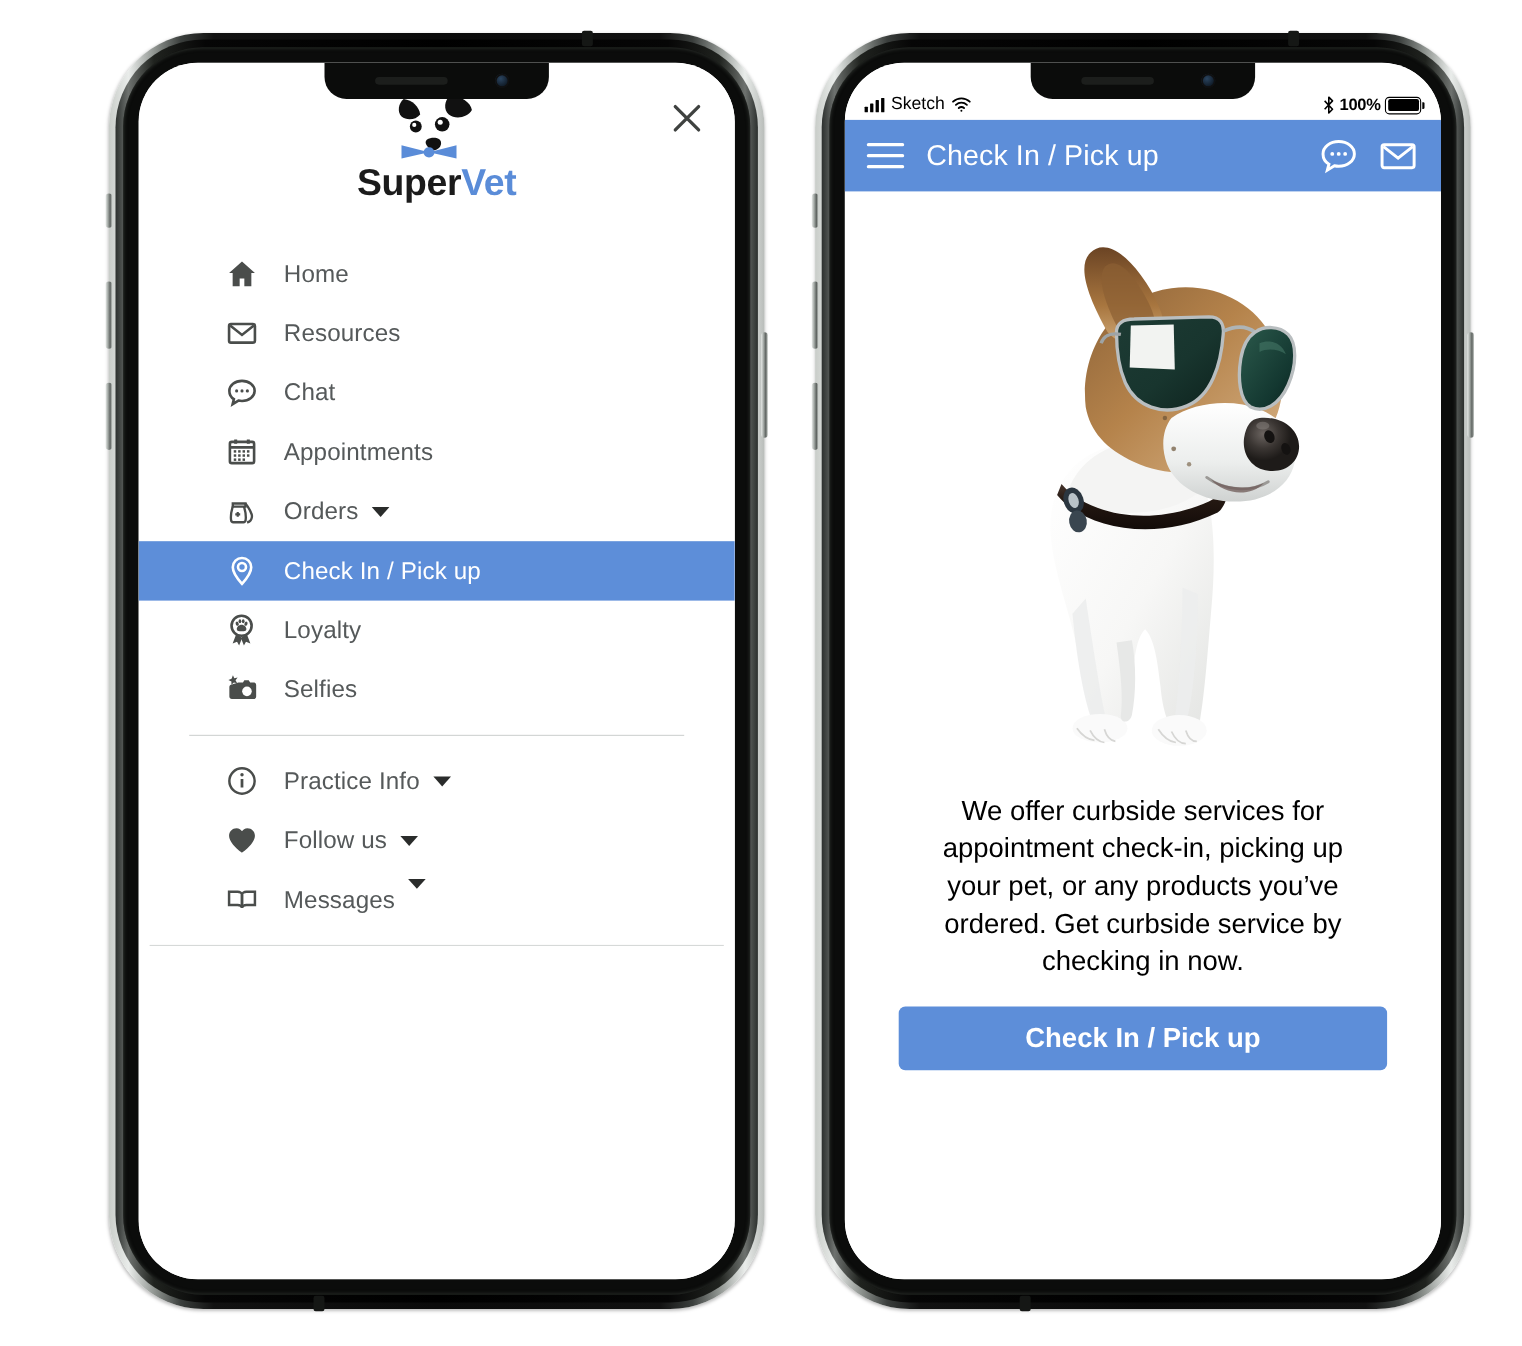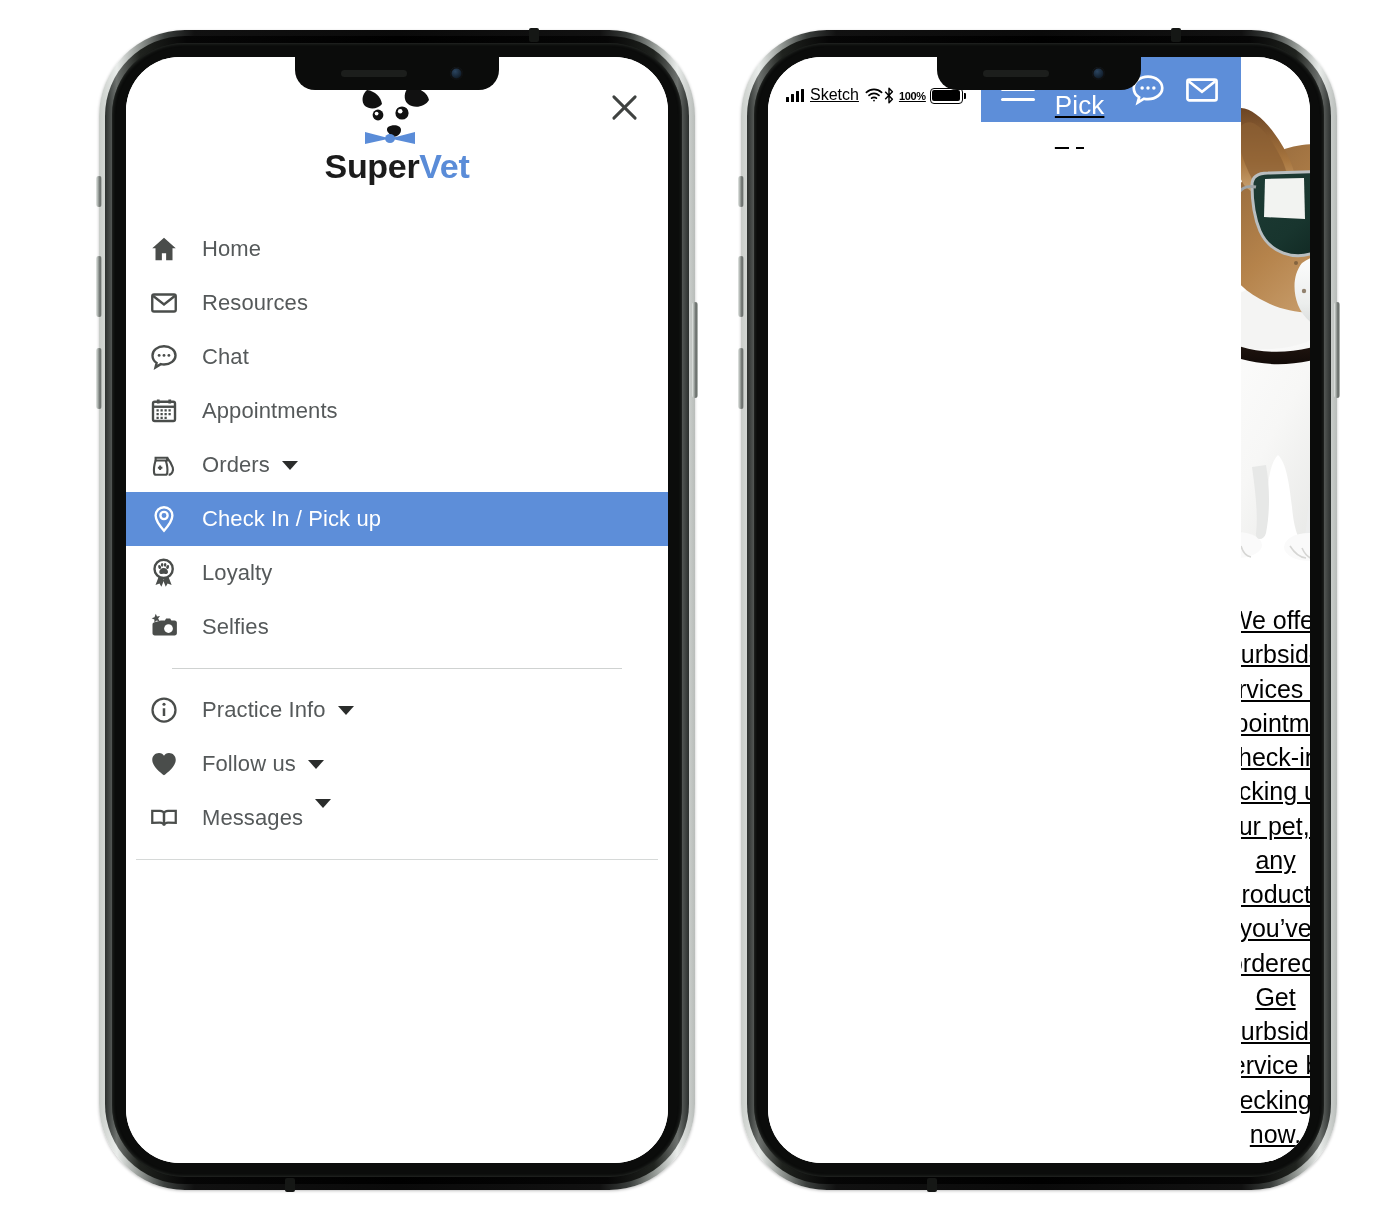--- a/index.html
+++ b/index.html
@@ -48,43 +48,43 @@
   .close-btn:before,.close-btn:after{content:"";position:absolute;left:6px;top:21px;width:33px;height:3px;background:#3f4240;border-radius:2px;}
   .close-btn:before{transform:rotate(45deg);}
   .close-btn:after{transform:rotate(-45deg);}
 
   .logo-wrap{position:absolute;top:28px;left:0;right:0;text-align:center;}
   .logo-mark{position:relative;width:104px;height:62px;margin:0 auto 2px;}
   .logo-word{font-size:34px;font-weight:700;letter-spacing:-.3px;color:#1b1b1b;line-height:1;}
   .logo-word .vet{color:#5a8cd8;}
 
   .menu{position:absolute;top:165px;left:0;right:0;}
-  .mi{position:relative;display:flex;align-items:center;height:54px;padding-left:18px;cursor:pointer;}
+  .mi{position:relative;display:flex;align-items:center;height:54px;padding-left:74px;cursor:pointer;}
   .mi.active{background:#5d8ed9;}
   .mi .ic{width:40px;height:34px;display:flex;align-items:center;justify-content:center;flex:0 0 40px;color:#4a4d4b;}
   .mi .lb{margin-left:18px;font-size:22px;color:#55595a;letter-spacing:.1px;}
   .mi.active .ic{color:#fff;}
   .mi.active .lb{color:#fff;}
   .mi .caret{margin-left:12px;width:0;height:0;border-left:8px solid transparent;border-right:8px solid transparent;border-top:9px solid #2a2c2b;}
   .mi .caret.hi{align-self:flex-start;margin-top:8px;}
   .divider{height:1px;background:#cfd2d1;margin:14px 46px 14px 46px;}
   .divider.full{margin-left:10px;margin-right:10px;background:#d6d9d8;}
 
   
-  .app{position:absolute;inset:0;background:#fff;display:flex;flex-direction:row;text-decoration:underline;}
+  .app{position:absolute;inset:0;background:#fff;display:flex;flex-direction:column;}
   .statusbar{height:47px;display:flex;align-items:flex-end;padding:0 18px 5px;font-size:17px;color:#000;position:relative;flex:0 0 47px;}
   .sb-left{display:flex;align-items:center;gap:6px;}
   .sb-center{position:absolute;left:0;right:0;text-align:center;bottom:5px;font-weight:600;font-size:17px;letter-spacing:-.2px;}
   .sb-right{margin-left:auto;display:flex;align-items:center;gap:4px;position:relative;z-index:2;}
   .bars{display:flex;align-items:flex-end;gap:2px;height:13px;}
   .bars i{width:3px;background:#000;border-radius:.5px;display:block;}
   .batt{width:31px;height:14px;border:1.6px solid #000;border-radius:4px;position:relative;}
   .batt:after{content:"";position:absolute;right:-4px;top:4px;width:2px;height:6px;background:#000;border-radius:0 1px 1px 0;}
   .batt i{position:absolute;left:1.5px;top:1.5px;bottom:1.5px;right:1.5px;background:#000;border-radius:2px;display:block;}
-  .pct{font-size:11px;font-weight:600;letter-spacing:-.3px;}
+  .pct{font-size:15px;font-weight:600;letter-spacing:-.3px;}
 
   .appbar{background:#5d8ed9;height:65px;display:flex;align-items:center;padding:0 20px;flex:0 0 65px;}
   .hamburger{width:34px;height:24px;display:flex;flex-direction:column;justify-content:space-between;cursor:pointer;flex:0 0 34px;}
   .hamburger i{display:block;height:3.4px;background:#fff;border-radius:2px;}
   .appbar .title{margin-left:20px;color:#fff;font-size:26px;letter-spacing:.1px;}
   .appbar .acts{margin-left:auto;display:flex;align-items:center;gap:16px;}
 
   .content{flex:1;display:flex;flex-direction:column;align-items:center;padding:0 26px;overflow:hidden;}
   .hero{width:340px;height:520px;margin-top:10px;position:relative;flex:0 0 auto;}
   .blurb{margin-top:16px;text-align:center;font-size:25px;line-height:1.37;color:#000000;max-width:400px;}

